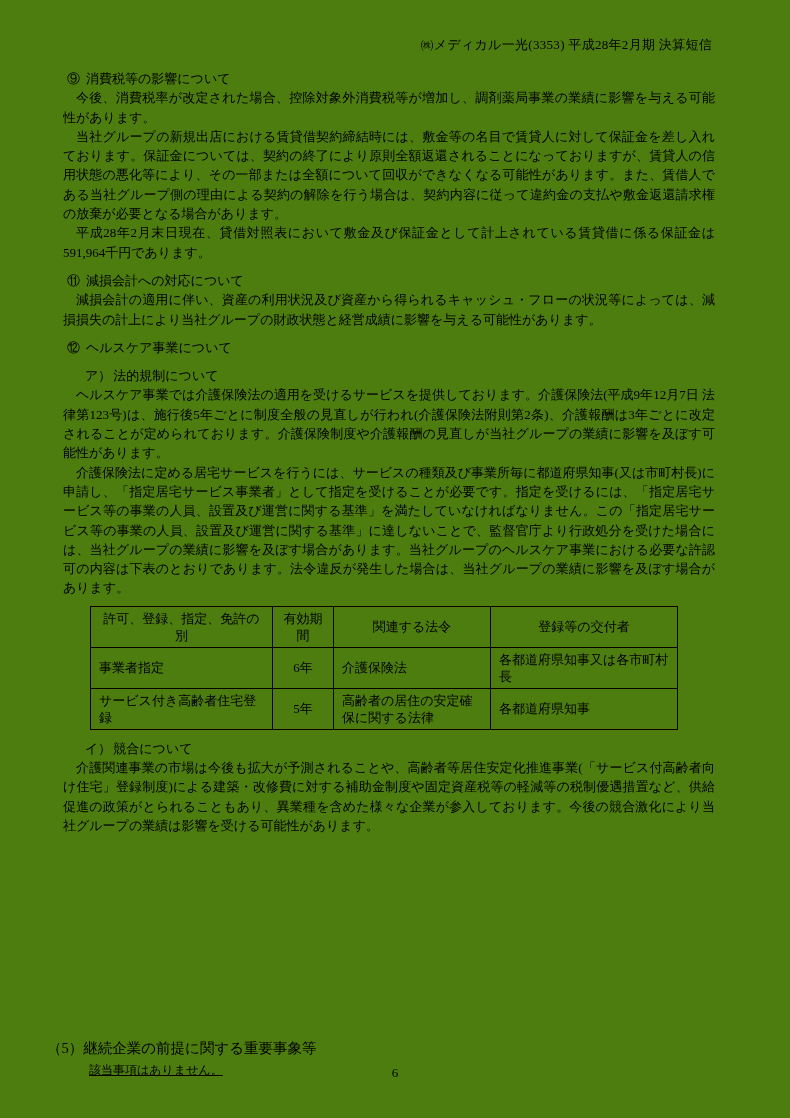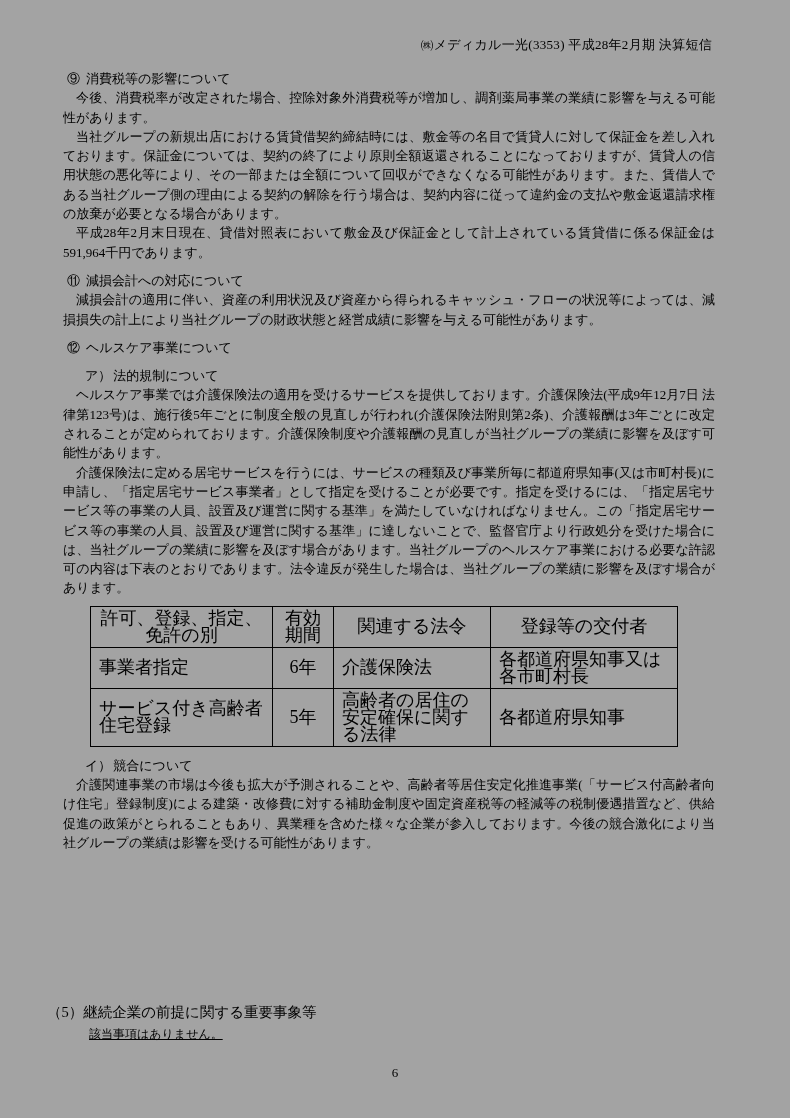--- a/index.html
+++ b/index.html
@@ -4,21 +4,21 @@
 <style>
   html, body {
     margin: 0;
     padding: 0;
     background: #ffffff;
   }
   .page {
     position: relative;
     width: 790px;
     height: 1118px;
-    background: #a3a3a3;
+    background: #4d7c0f;
     color: #000000;
     font-family: "Liberation Serif", "DejaVu Serif", serif;
     overflow: hidden;
   }
   .doc-header {
     position: absolute;
     top: 36px;
     right: 78px;
     font-size: 13px;
     letter-spacing: 0.3px;
@@ -47,40 +47,40 @@
   .sub-marker { margin-right: 2px; }
   p.para {
     margin: 0;
     text-indent: 13px;
   }
   table.lic-table {
     border-collapse: collapse;
     table-layout: fixed;
     margin: 8px 0 4px 27px;
     width: 587px;
-    font-size: 18px;
+    font-size: 13px;
     line-height: 17px;
   }
   table.lic-table th, table.lic-table td {
     border: 1px solid #000000;
     font-weight: normal;
     padding: 3px 8px;
     overflow: hidden;
   }
   table.lic-table th { text-align: center; height: 21px; }
   table.lic-table td { height: 21px; }
   .col-kind   { width: 182px; }
   .col-period { width: 61px; }
   .col-law    { width: 157px; }
   .col-issuer { width: 187px; }
   td.cell-period { text-align: center; }
   td.cell-kind, td.cell-law, td.cell-issuer { text-align: left; }
   .going-concern {
     position: absolute;
-    top: 1002px;
+    top: 1038px;
     left: 47px;
     width: 700px;
   }
   .gc-title {
     font-size: 14.5px;
     line-height: 20px;
     white-space: nowrap;
   }
   .gc-body {
     margin: 3px 0 0 42px;

